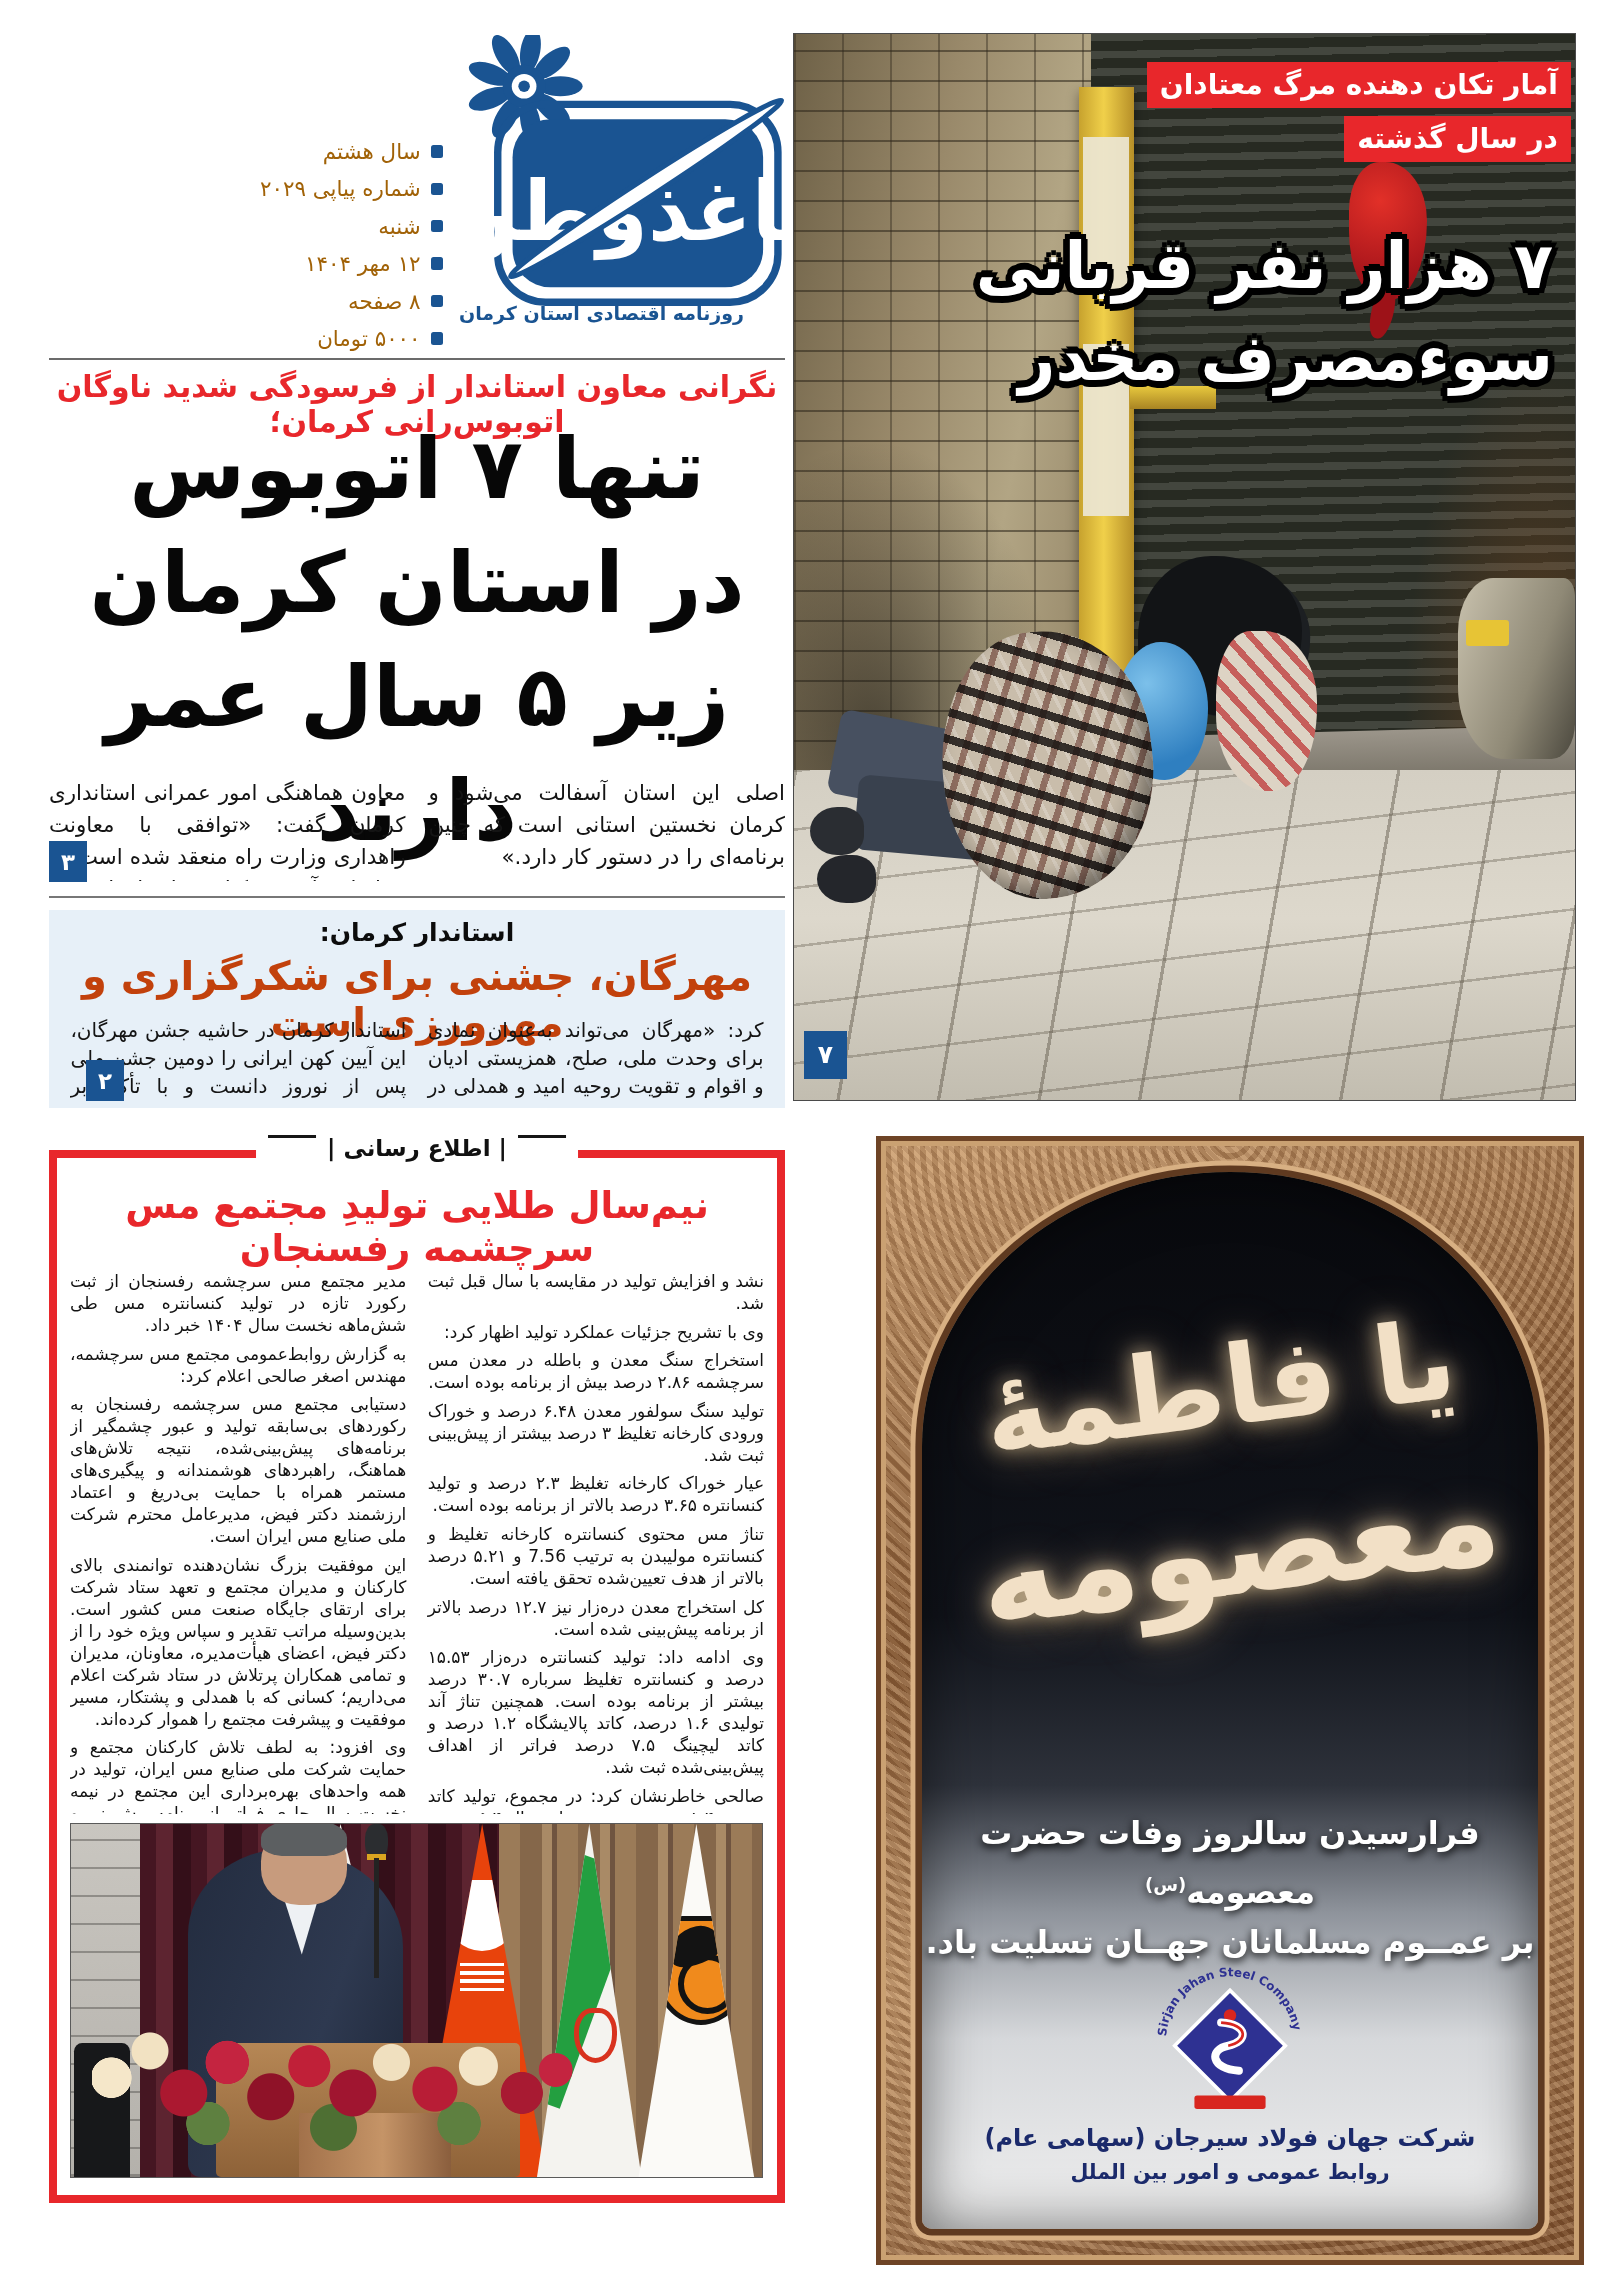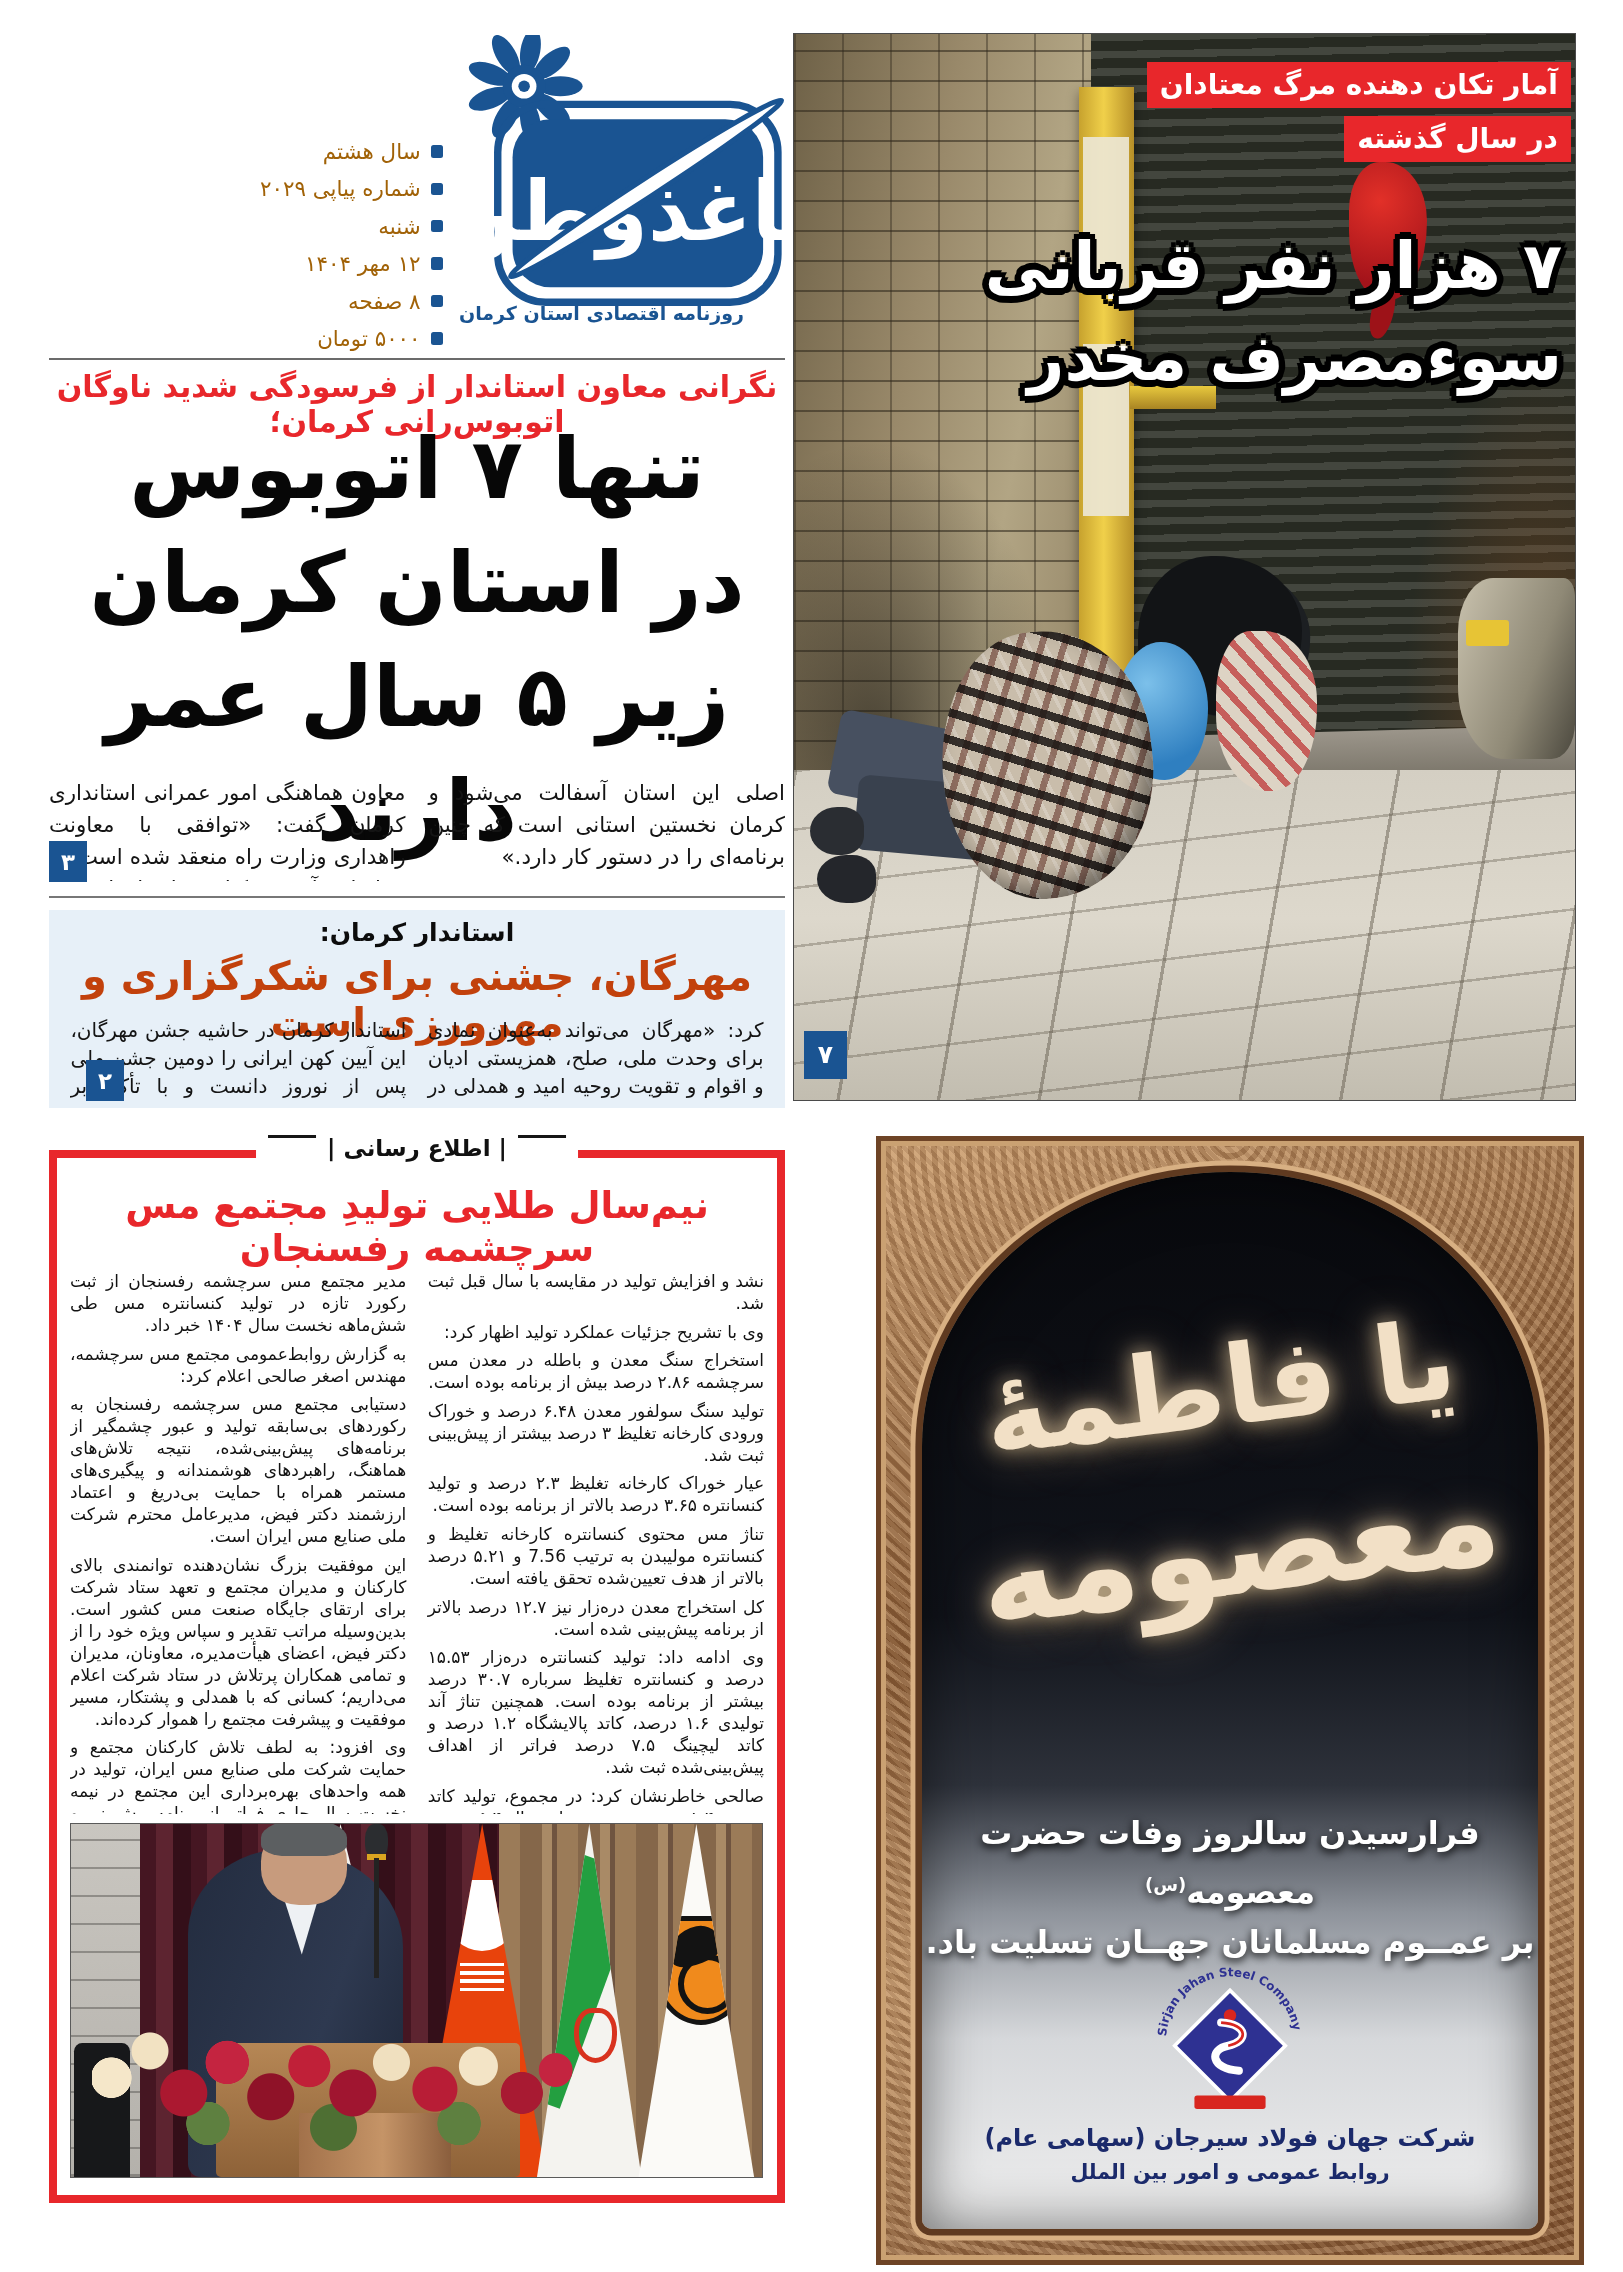--- a/index.html
+++ b/index.html
@@ -93,21 +93,21 @@
     box-shadow:inset -10px -13px 26px rgba(0,0,0,.45);transform:rotate(-7deg);}
   .sp-legs1{position:absolute;left:5%;top:64.5%;width:19%;height:8%;background:#475060;border-radius:11.5px;transform:rotate(11deg);}
   .sp-legs2{position:absolute;left:8%;top:70%;width:17%;height:7%;background:#39414e;border-radius:11.5px;transform:rotate(5deg);}
   .sp-shoe1{position:absolute;left:2%;top:72.5%;width:7%;height:4.5%;background:#2a2d32;border-radius:50% 40% 40% 50%;}
   .sp-shoe2{position:absolute;left:3%;top:77%;width:7.5%;height:4.5%;background:#24262b;border-radius:50% 40% 40% 50%;}
   .sp-sticker{position:absolute;left:86%;top:55%;width:5.5%;height:2.4%;background:#e7c435;border-radius:3.3px;}
   .sp-tag{position:absolute;background:var(--accent-red);color:#fff;font-weight:bold;
     font-size:28px;line-height:28px;padding:9px 13px;direction:rtl;white-space:nowrap;}
   .sp-tag1{right:4.1px;top:28px;}
   .sp-tag2{right:4.1px;top:82px;}
-  .sp-headline{position:absolute;right:13px;top:186px;text-align:right;direction:rtl;
+  .sp-headline{position:absolute;right:22px;top:186px;text-align:right;direction:rtl;
     font-size:64px;line-height:92px;font-weight:bold;color:#fff;white-space:nowrap;
     text-shadow:-5px -5px 0 #000,5px -5px 0 #000,-5px 5px 0 #000,5px 5px 0 #000,-6.6px 0 0 #000,6.6px 0 0 #000,0 -6.6px 0 #000,0 6.6px 0 #000;}
   .badge-7{left:10px;bottom:21.4px;width:43px;height:48px;font-size:25px;position:absolute;}
   
   .ann-box{position:absolute;left:49px;top:1150px;width:736px;height:1053px;border:8.2px solid var(--accent-red);
     box-sizing:border-box;background:#fff;}
   .ann-label{position:absolute;top:-23px;left:50%;transform:translateX(-50%);background:#fff;
     padding:0 11.5px;display:flex;align-items:flex-start;gap:11.5px;}
   .ann-label::before,.ann-label::after{content:"";width:48px;height:2.5px;background:#151515;}
   .ann-label span{font-size:23px;font-weight:bold;color:#111;direction:rtl;white-space:nowrap;}

